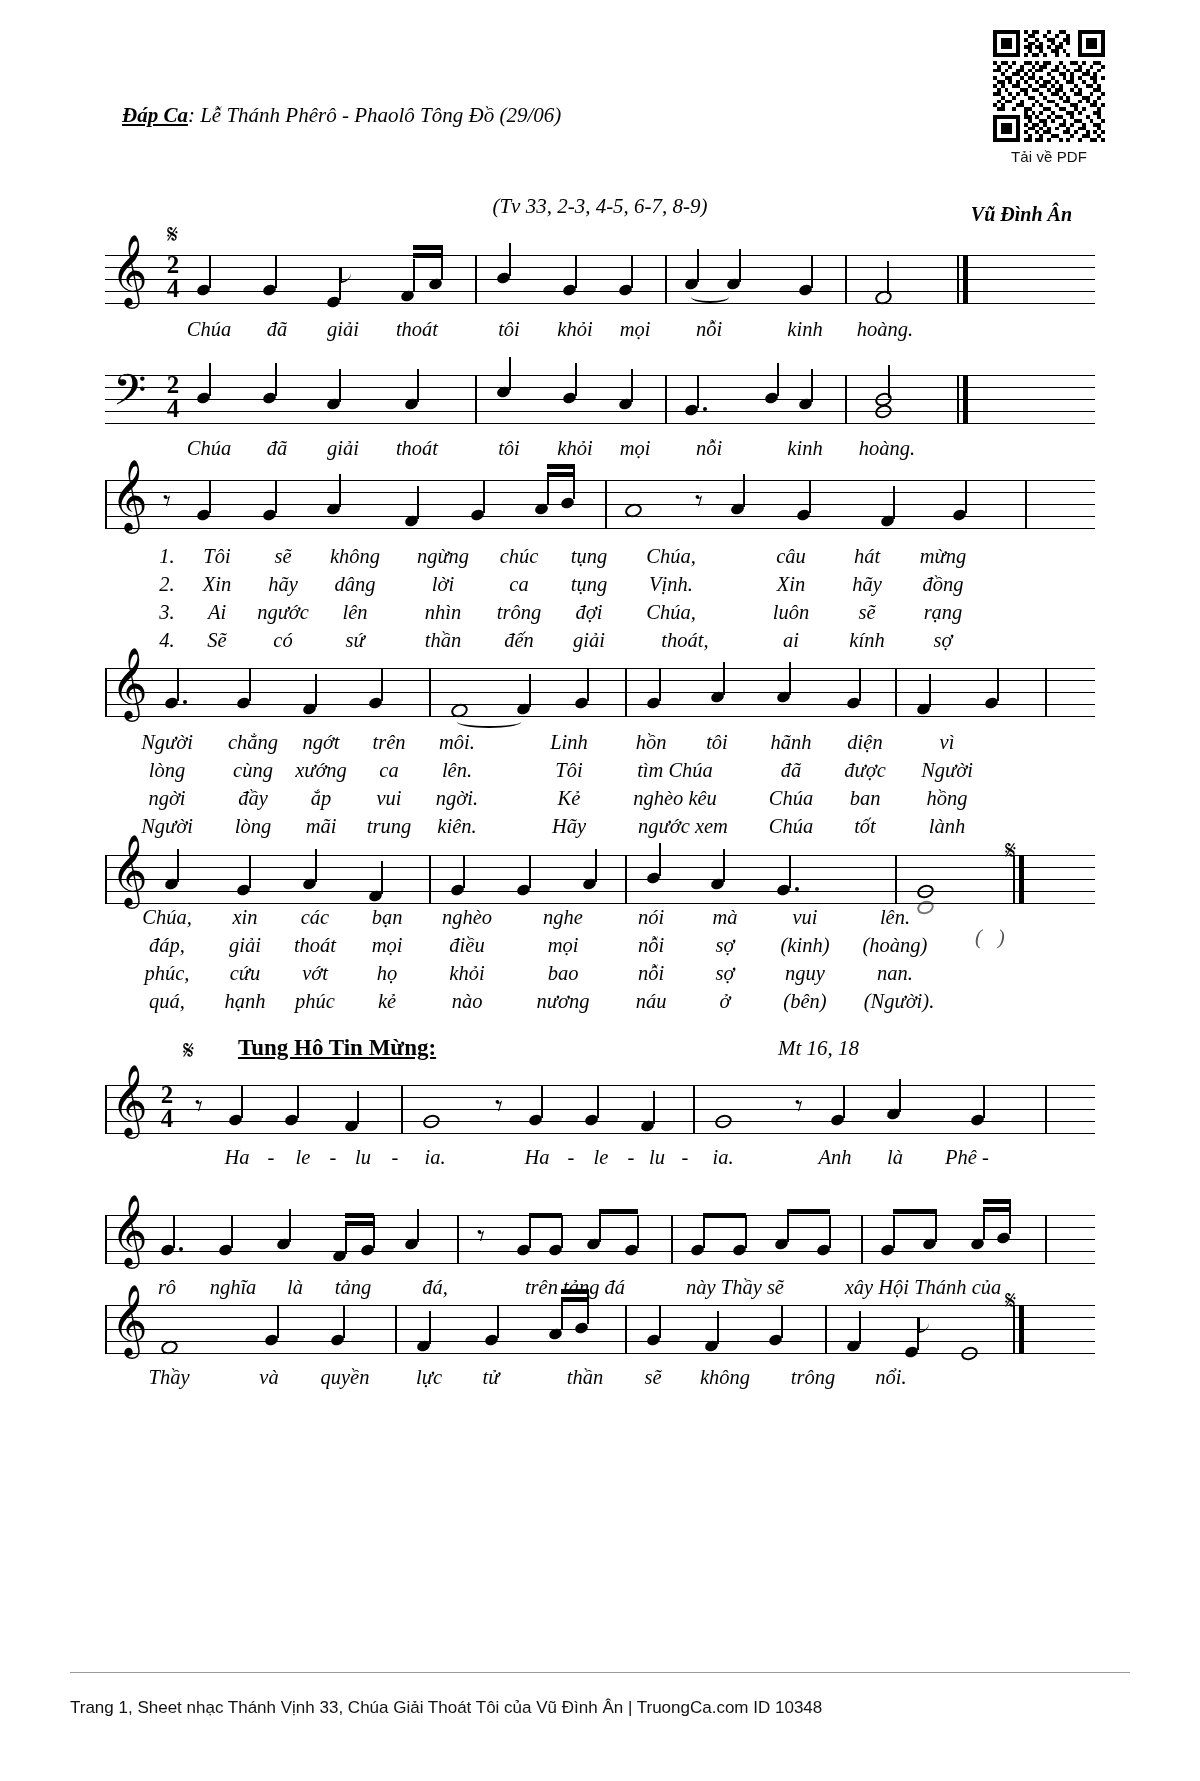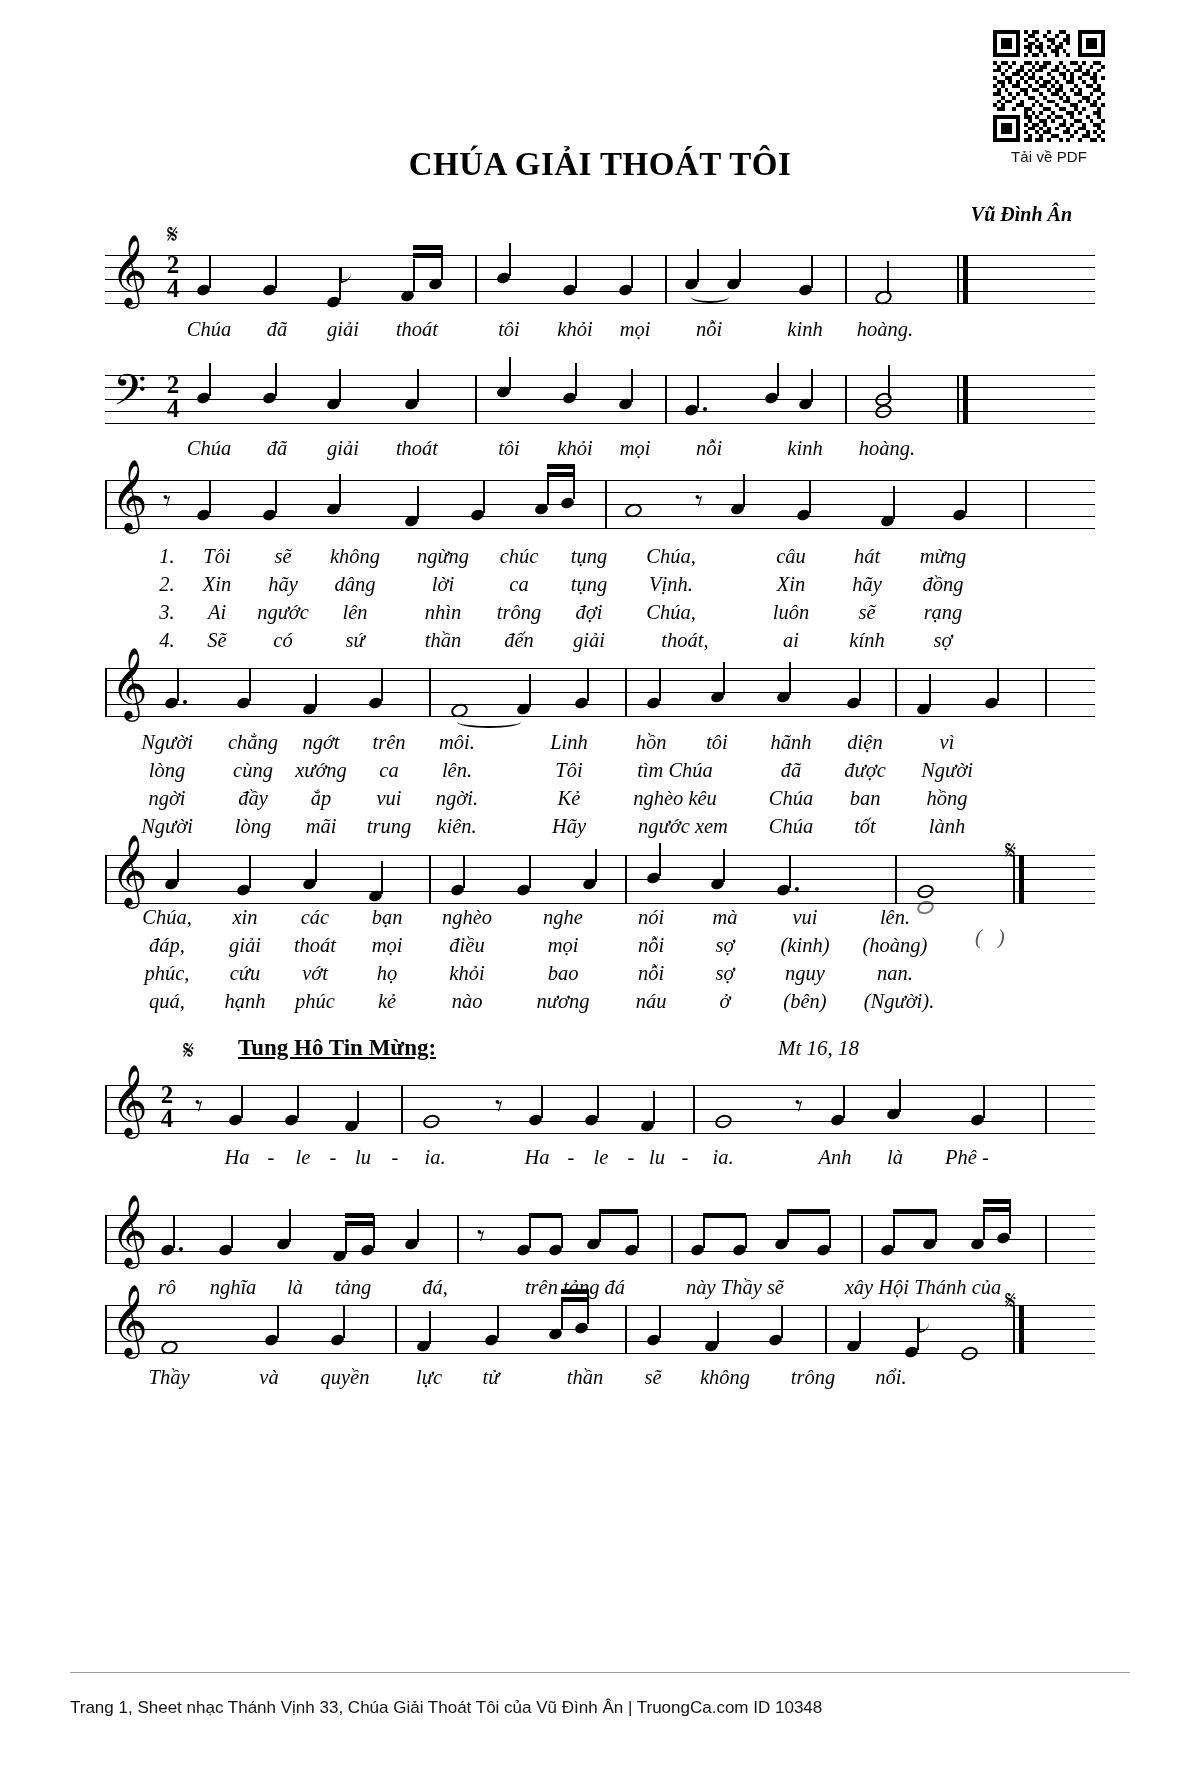--- a/index.html
+++ b/index.html
@@ -487,21 +487,24 @@
           <rect x="17" y="28" width="1" height="1"></rect>
         <rect x="19" y="28" width="1" height="1"></rect>
           <rect x="22" y="28" width="1" height="1"></rect>
         <rect x="25" y="28" width="2" height="1"></rect>
           <rect x="28" y="28" width="1" height="1"></rect>
       </g>
     </svg>
     <div class="qr-label">Tải về PDF</div>
   </div>
 
-  <div class="song-title">CHÚA GIẢI THOÁT TÔI</div>
+  <div class="occasion">
+    <span class="lbl">Đáp Ca</span><span>: Lễ Thánh Phêrô - Phaolô Tông Đồ (29/06)</span>
+  </div>
+  <div class="psalm-ref">(Tv 33, 2-3, 4-5, 6-7, 8-9)</div>
   <div class="composer">Vũ Đình Ân</div>
 
   <div class="staff" style="top:255px;">
     <div class="lines">
         <i></i>
         <i></i>
         <i></i>
         <i></i>
         <i></i>
       </div>

